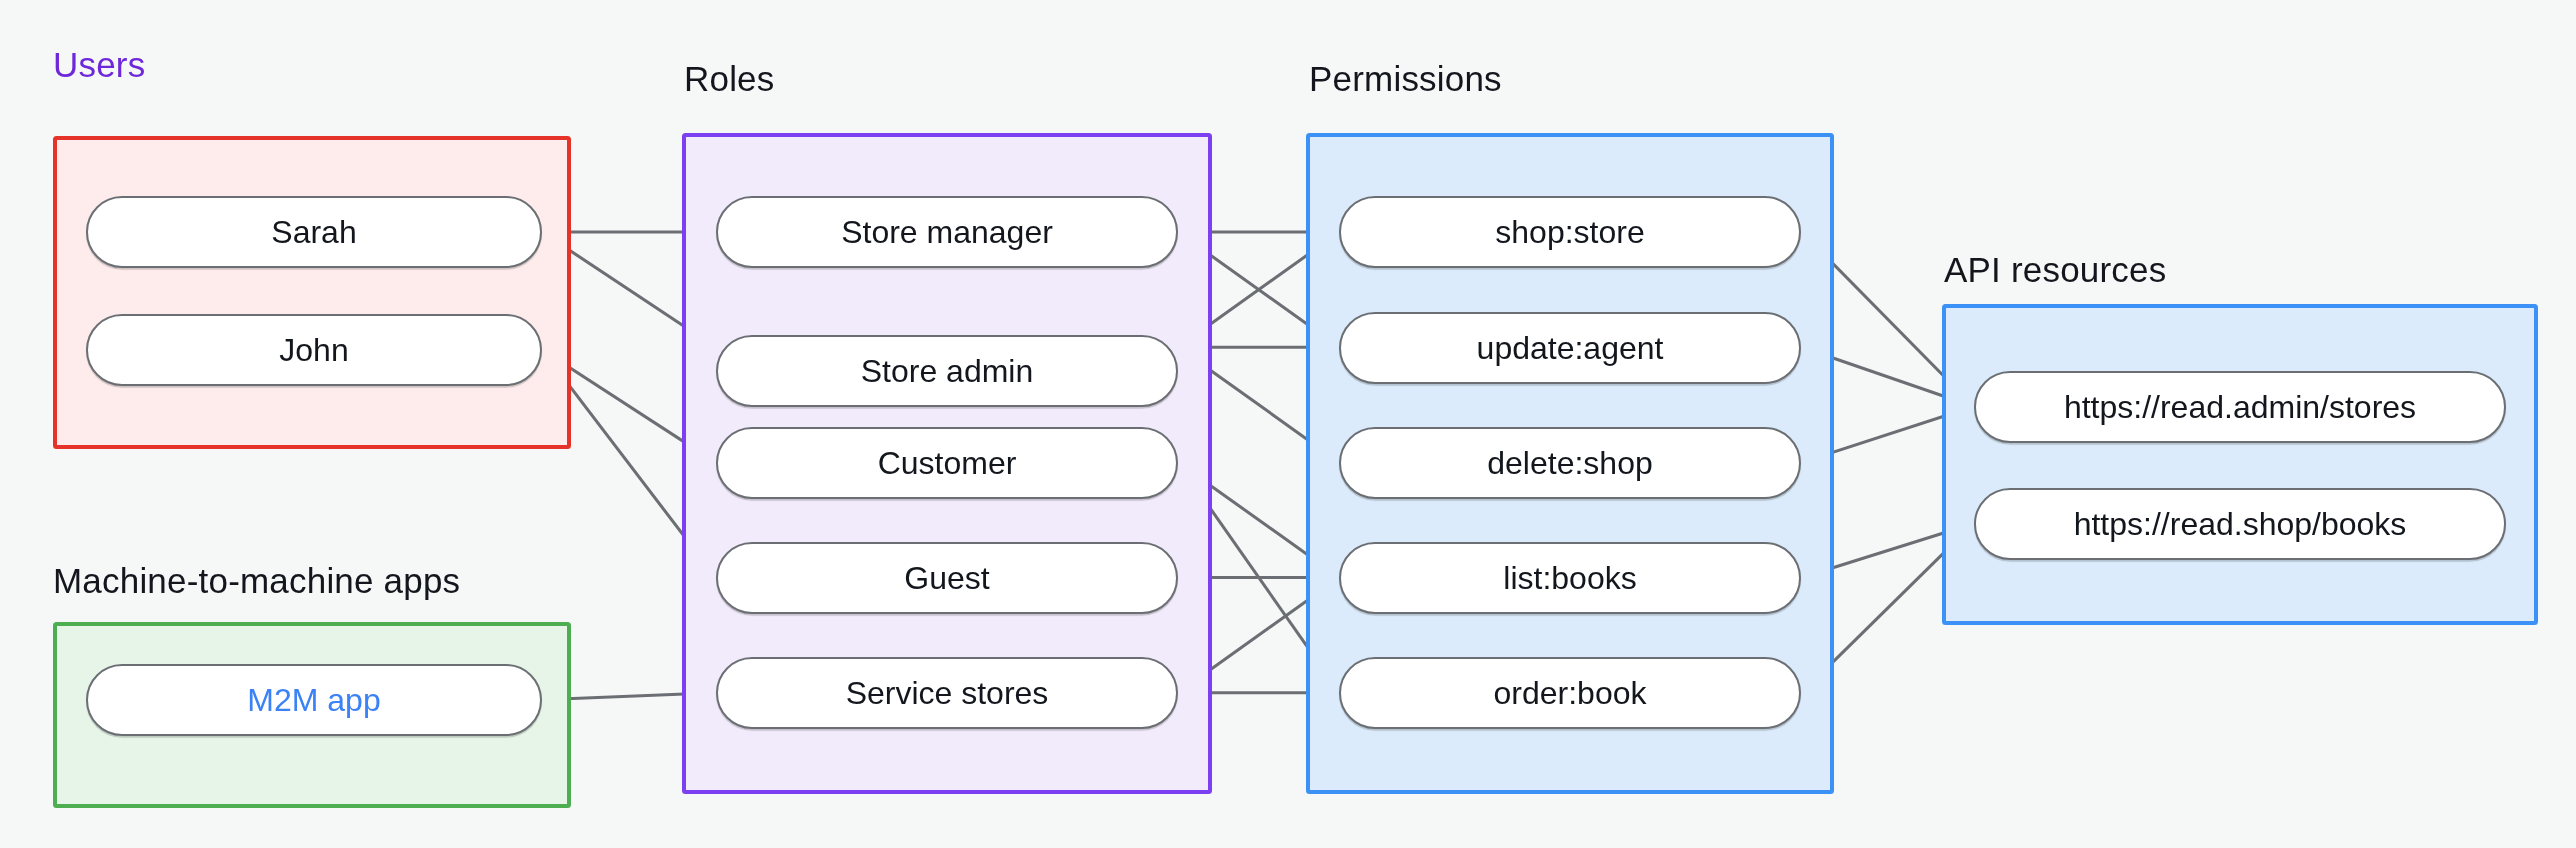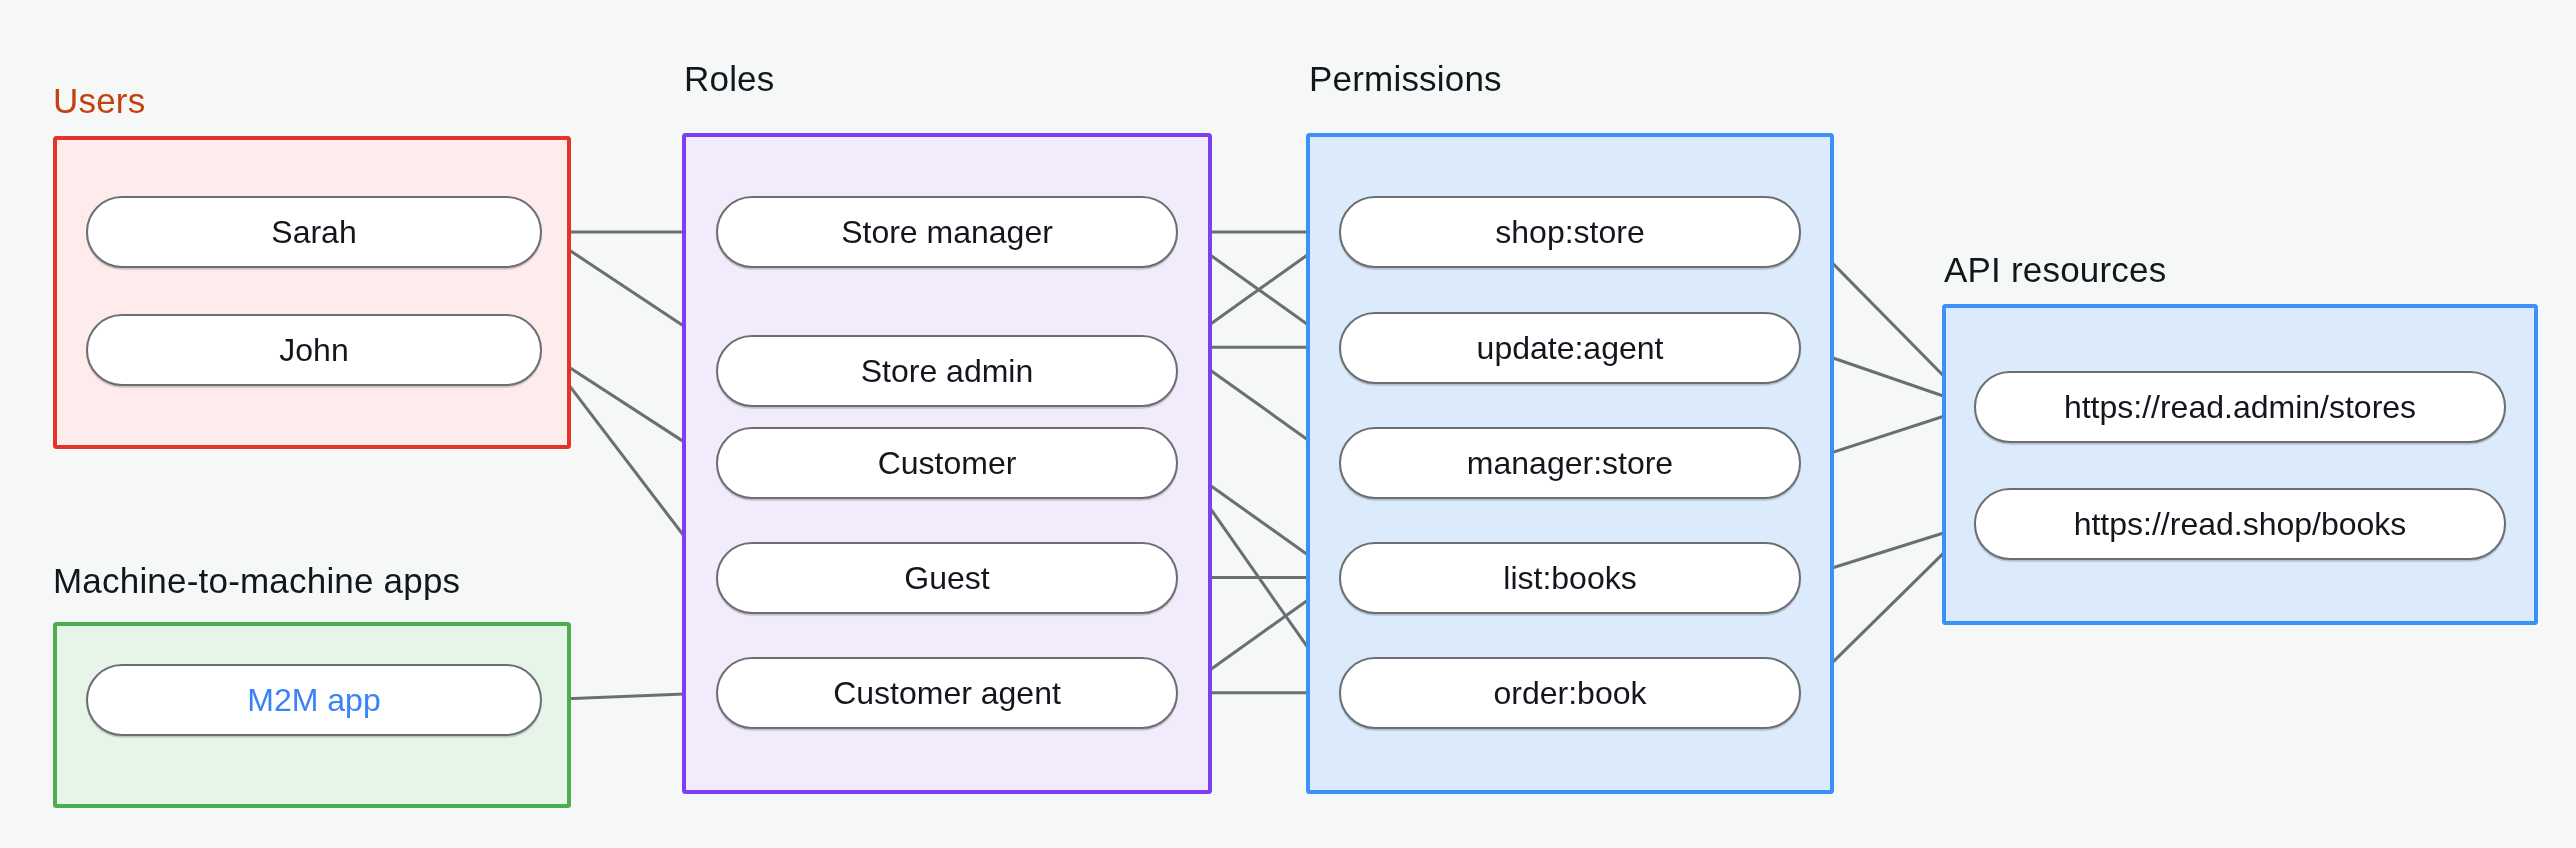--- a/index.html
+++ b/index.html
@@ -75,21 +75,21 @@
       <circle cx="820" cy="794" r="10" fill="#6b6f73"></circle>
       <circle cx="1535" cy="266" r="10" fill="#6b6f73"></circle>
       <circle cx="1535" cy="398" r="10" fill="#6b6f73"></circle>
       <circle cx="1535" cy="530" r="10" fill="#6b6f73"></circle>
       <circle cx="1535" cy="662" r="10" fill="#6b6f73"></circle>
       <circle cx="1535" cy="794" r="10" fill="#6b6f73"></circle>
       <circle cx="2262" cy="466" r="10" fill="#6b6f73"></circle>
       <circle cx="2262" cy="600" r="10" fill="#6b6f73"></circle>
     </svg>
   <div id="groups-layer">
-      <div class="group-title" style="left: 53px; top: 45px; color: #c2410c; margin-top: 36px;">Users</div>
+      <div class="group-title" style="left: 53px; top: 45px; color: #6d28d9;">Users</div>
       <div class="group-box" style="left: 53px; top: 136px; width: 518px; height: 313px; border-color: rgb(230, 51, 41); background: rgb(253, 236, 235);"></div>
       <div class="group-title" style="left: 53px; top: 561px; color: rgb(19, 23, 29);">Machine-to-machine apps</div>
       <div class="group-box" style="left: 53px; top: 622px; width: 518px; height: 186px; border-color: rgb(76, 174, 80); background: rgb(231, 245, 232);"></div>
       <div class="group-title" style="left: 684px; top: 59px; color: rgb(19, 23, 29);">Roles</div>
       <div class="group-box" style="left: 682px; top: 133px; width: 530px; height: 661px; border-color: rgb(124, 63, 242); background: rgb(242, 235, 251);"></div>
       <div class="group-title" style="left: 1309px; top: 59px; color: rgb(19, 23, 29);">Permissions</div>
       <div class="group-box" style="left: 1306px; top: 133px; width: 528px; height: 661px; border-color: rgb(59, 145, 245); background: rgb(219, 235, 251);"></div>
       <div class="group-title" style="left: 1944px; top: 250px; color: rgb(19, 23, 29);">API resources</div>
       <div class="group-box" style="left: 1942px; top: 304px; width: 596px; height: 321px; border-color: rgb(59, 145, 245); background: rgb(219, 235, 251);"></div>
     </div>
@@ -109,30 +109,30 @@
       <div class="node" style="left: 716px; top: 312px; width: 462px; height: 72px; border-color: rgb(107, 111, 115); background: rgb(255, 255, 255); color: rgb(19, 23, 29); margin-top: 23px;">
         <span>Store admin</span>
       </div>
       <div class="node" style="left: 716px; top: 427px; width: 462px; height: 72px; border-color: rgb(107, 111, 115); background: rgb(255, 255, 255); color: rgb(19, 23, 29);">
         <span>Customer</span>
       </div>
       <div class="node" style="left: 716px; top: 542px; width: 462px; height: 72px; border-color: rgb(107, 111, 115); background: rgb(255, 255, 255); color: rgb(19, 23, 29);">
         <span>Guest</span>
       </div>
       <div class="node" style="left: 716px; top: 657px; width: 462px; height: 72px; border-color: rgb(107, 111, 115); background: rgb(255, 255, 255); color: rgb(19, 23, 29);">
-        <span>Customer agent</span>
+        <span>Service stores</span>
       </div>
       <div class="node" style="left: 1339px; top: 196px; width: 462px; height: 72px; border-color: rgb(107, 111, 115); background: rgb(255, 255, 255); color: rgb(19, 23, 29);">
         <span>shop:store</span>
       </div>
       <div class="node" style="left: 1339px; top: 312px; width: 462px; height: 72px; border-color: rgb(107, 111, 115); background: rgb(255, 255, 255); color: rgb(19, 23, 29);">
         <span>update:agent</span>
       </div>
       <div class="node" style="left: 1339px; top: 427px; width: 462px; height: 72px; border-color: rgb(107, 111, 115); background: rgb(255, 255, 255); color: rgb(19, 23, 29);">
-        <span>manager:store</span>
+        <span>delete:shop</span>
       </div>
       <div class="node" style="left: 1339px; top: 542px; width: 462px; height: 72px; border-color: rgb(107, 111, 115); background: rgb(255, 255, 255); color: rgb(19, 23, 29); justify-content: center;">
         <span>list:books</span>
       </div>
       <div class="node" style="left: 1339px; top: 657px; width: 462px; height: 72px; border-color: rgb(107, 111, 115); background: rgb(255, 255, 255); color: rgb(19, 23, 29);">
         <span>order:book</span>
       </div>
       <div class="node" style="left: 1974px; top: 371px; width: 532px; height: 72px; border-color: rgb(107, 111, 115); background: rgb(255, 255, 255); color: rgb(19, 23, 29);">
         <span>https://read.admin/stores</span>
       </div>

